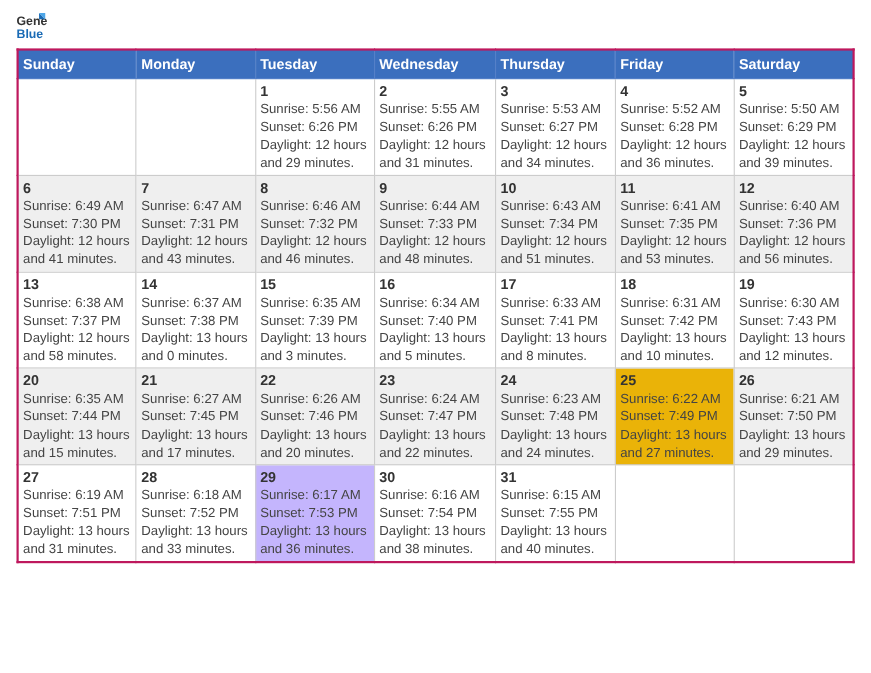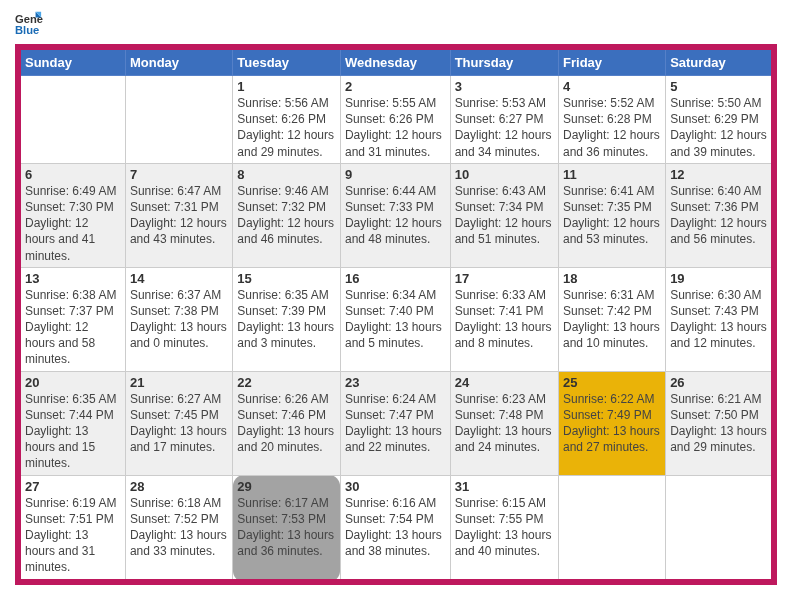--- a/index.html
+++ b/index.html
@@ -40,21 +40,21 @@
       color: #333;
       line-height: 1.1;
     }
     .location {
       font-size: 14px;
       color: #555;
     }
     .calendar {
       width: 100%;
       border-collapse: collapse;
-      border: 6px solid #be185d;
+      border: 2px solid #be185d;
     }
     .calendar th {
       background: #3b6fbe;
       color: #fff;
       font-size: 13px;
       font-weight: bold;
       padding: 5px 4px;
       text-align: left;
       border: 1px solid #5580c8;
     }
@@ -167,21 +167,21 @@
 Daylight: 12 hours and 41 minutes.</div>
           </td>
           <td style="background-color: rgb(239, 239, 239);">
             <span class="day-number">7</span>
             <div class="day-info">Sunrise: 6:47 AM
 Sunset: 7:31 PM
 Daylight: 12 hours and 43 minutes.</div>
           </td>
           <td style="background-color: rgb(239, 239, 239);">
             <span class="day-number">8</span>
-            <div class="day-info">Sunrise: 9:46 AM
+            <div class="day-info">Sunrise: 6:46 AM
 Sunset: 7:32 PM
 Daylight: 12 hours and 46 minutes.</div>
           </td>
           <td style="background-color: rgb(239, 239, 239);">
             <span class="day-number">9</span>
             <div class="day-info">Sunrise: 6:44 AM
 Sunset: 7:33 PM
 Daylight: 12 hours and 48 minutes.</div>
           </td>
           <td style="background-color: rgb(239, 239, 239);">
@@ -297,21 +297,21 @@
             <div class="day-info">Sunrise: 6:19 AM
 Sunset: 7:51 PM
 Daylight: 13 hours and 31 minutes.</div>
           </td>
           <td style="background-color: rgb(255, 255, 255);">
             <span class="day-number">28</span>
             <div class="day-info">Sunrise: 6:18 AM
 Sunset: 7:52 PM
 Daylight: 13 hours and 33 minutes.</div>
           </td>
-          <td style="background-color: #a3a3a3; border-radius: 11px;">
+          <td style="background-color: #c4b5fd;">
             <span class="day-number">29</span>
             <div class="day-info">Sunrise: 6:17 AM
 Sunset: 7:53 PM
 Daylight: 13 hours and 36 minutes.</div>
           </td>
           <td style="background-color: rgb(255, 255, 255);">
             <span class="day-number">30</span>
             <div class="day-info">Sunrise: 6:16 AM
 Sunset: 7:54 PM
 Daylight: 13 hours and 38 minutes.</div>

